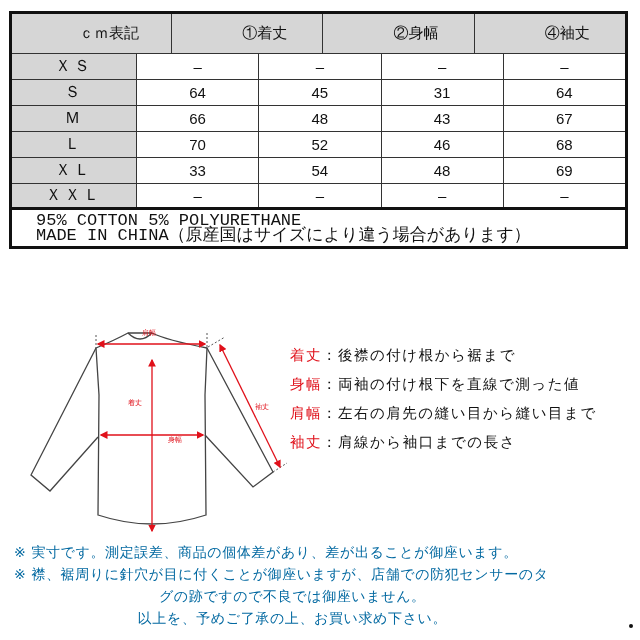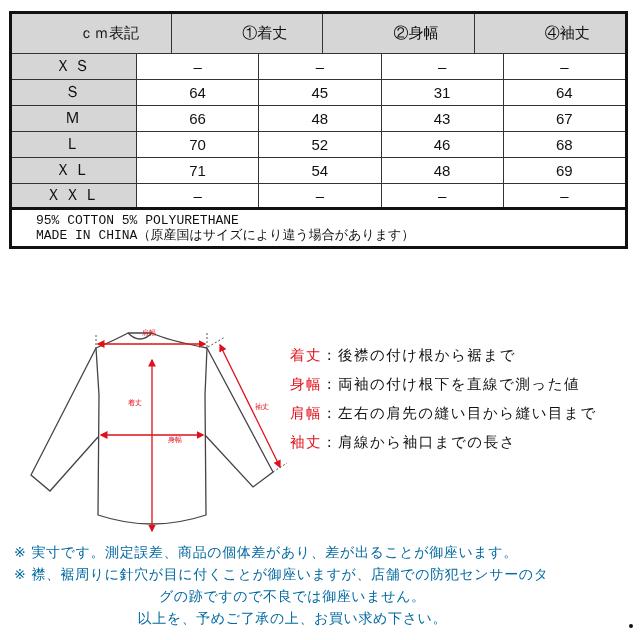--- a/index.html
+++ b/index.html
@@ -9,21 +9,21 @@
                 box-sizing:border-box; background:#fff; }
   .row { display:flex; height:26px; border-bottom:1px solid #333; box-sizing:border-box; }
   .row.header { height:40px; background:#d6d6d6; }
   .row.last { border-bottom:3px solid #111; }
   .cell { flex:1; display:flex; align-items:center; justify-content:center;
           border-right:1px solid #333; font-size:15px; font-family:"Liberation Sans Narrow","Liberation Sans", sans-serif; }
   .cell:last-child { border-right:none; }
   .cell.size-col { background:#d6d6d6; letter-spacing:3px; font-size:16px; }
   .cell.first { flex:0 0 124px; }
   .row.header .cell { font-size:15px;margin-left:35px; }
-  .footer-box { padding:3px 0 3px 24px; font-family:"Liberation Mono", monospace; font-size:13px; line-height:15px; }
+  .footer-box { padding:3px 0 3px 24px; font-family:"Liberation Mono", monospace; font-size:17px; line-height:15px; }
   .diagram { position:absolute; left:0; top:325px; width:290px; height:210px; }
   .legend { position:absolute; left:290px; top:341px; font-size:14.5px; line-height:29px; letter-spacing:1.5px; }
   .legend .term { color:#e0101a; }
   .notes { position:absolute; left:14px; top:541px; color:#0369a1; font-size:14px; line-height:22px; letter-spacing:0.6px; }
   .notes .indent { padding-left:22px;text-align:center; }
   .dot { position:absolute; left:629px; top:624px; width:4px; height:4px; border-radius:50%; background:#111; }
 </style>
 </head>
 <body>
 
@@ -57,21 +57,21 @@
   </div>
   <div class="row">
     <div class="cell first size-col">Ｌ</div>
     <div class="cell">70</div>
     <div class="cell">52</div>
     <div class="cell">46</div>
     <div class="cell">68</div>
   </div>
   <div class="row">
     <div class="cell first size-col">ＸＬ</div>
-    <div class="cell">71</div>
+    <div class="cell">33</div>
     <div class="cell">54</div>
     <div class="cell">48</div>
     <div class="cell">69</div>
   </div>
   <div class="row last">
     <div class="cell first size-col">ＸＸＬ</div>
     <div class="cell">–</div>
     <div class="cell">–</div>
     <div class="cell">–</div>
     <div class="cell">–</div>

